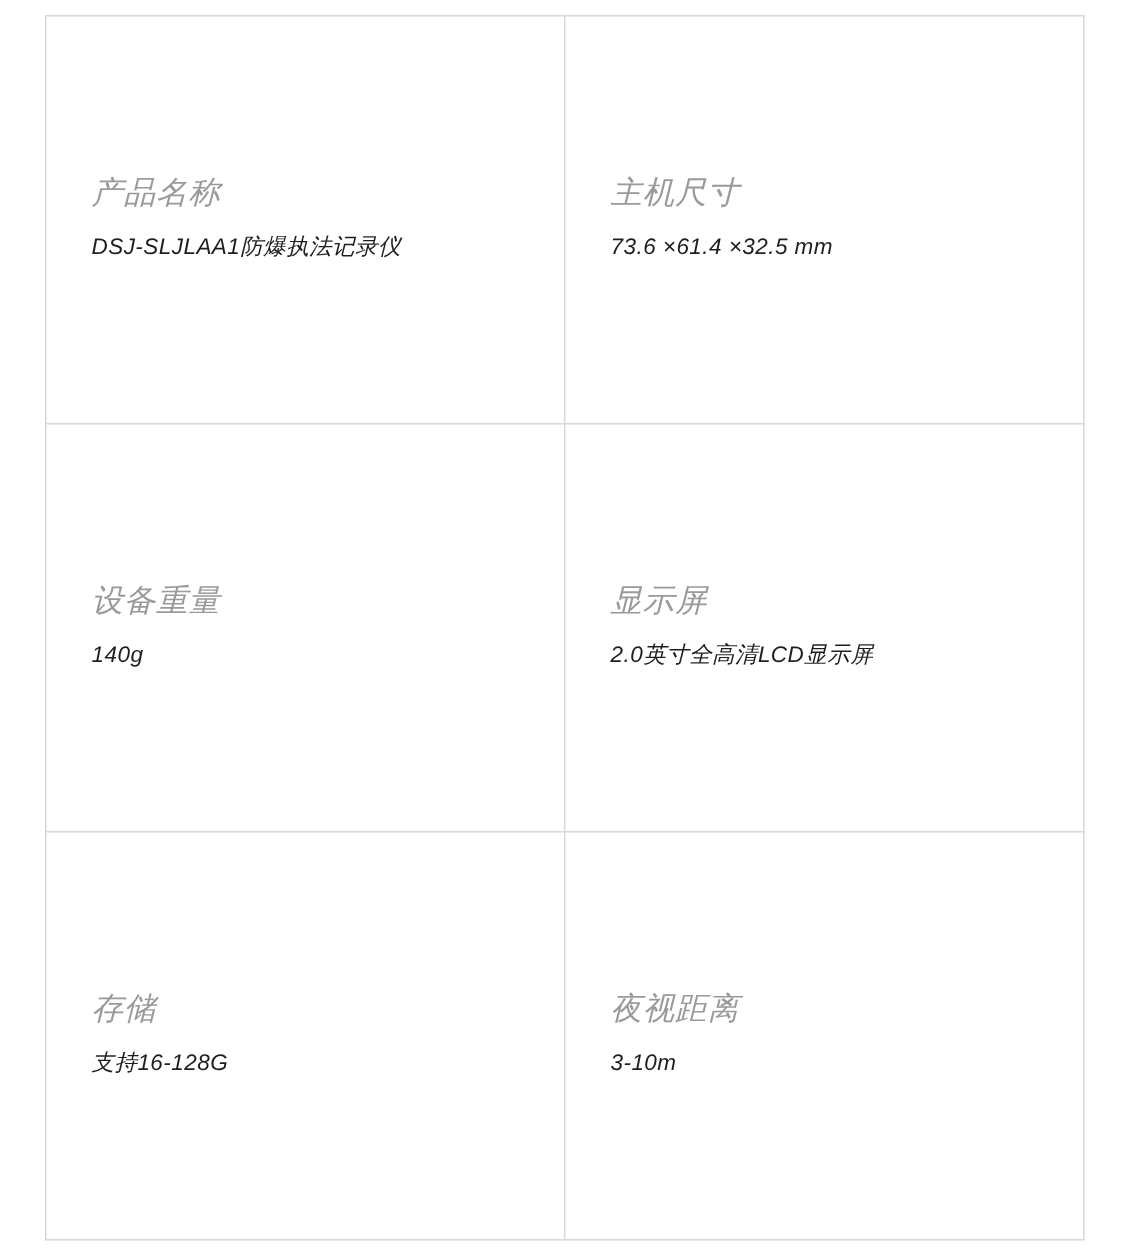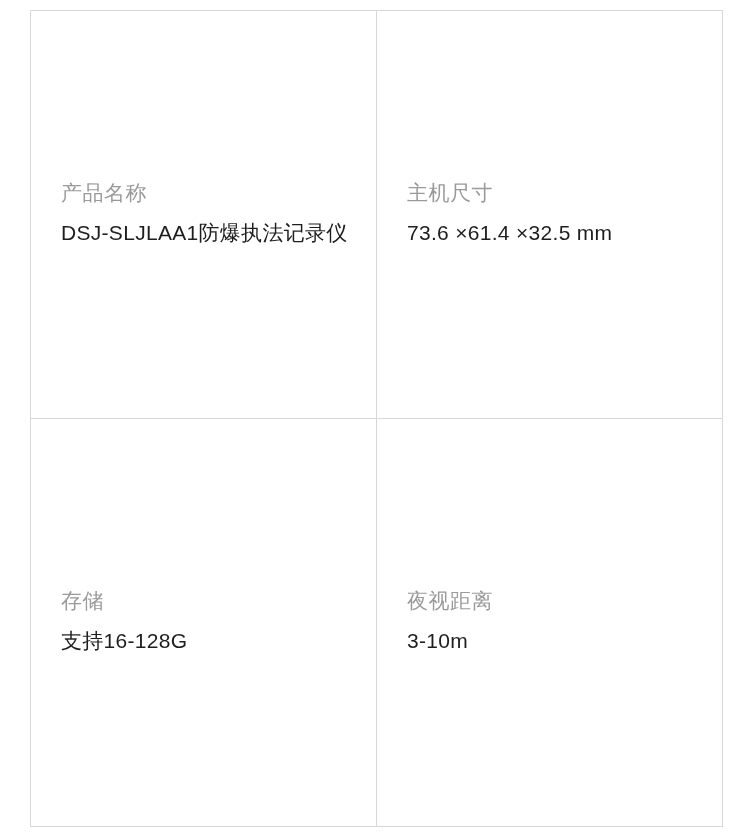--- a/index.html
+++ b/index.html
@@ -26,34 +26,35 @@
     width: 692px;
     height: 817px;
     border-collapse: collapse;
     table-layout: fixed;
   }
   table.spec-table td {
     border: 1px solid #d8d8d8;
     vertical-align: middle;
     padding: 0 0 4px 30px;
     box-sizing: border-box;
+    font-style: italic;
   }
   table.spec-table td.col-left { width: 346px; }
   table.spec-table td.col-right { width: 346px; margin-top: 19px; }
 
   .cell-label {
     font-size: 21px;
     color: #9a9a9a;
     letter-spacing: 0.5px;
     line-height: 1.4;
     margin-bottom: 10px;
     white-space: nowrap;
   }
   .cell-value {
-    font-size: 21px;
+    font-size: 15px;
     color: #1e1e1e;
     letter-spacing: 0.3px;
     line-height: 1.4;
     white-space: nowrap;
   }
   
   tr.row-0 td, tr.row-1 td, tr.row-2 td, tr.row-3 td, tr.row-4 td {
     height: 163px;
   }
 </style>
@@ -66,20 +67,30 @@
       <tr class="row-0">
         <td class="col-left">
           <div class="cell-label">产品名称</div>
           <div class="cell-value">DSJ-SLJLAA1防爆执法记录仪</div>
         </td>
         <td class="col-right">
           <div class="cell-label">主机尺寸</div>
           <div class="cell-value">73.6 ×61.4 ×32.5 mm</div>
         </td>
       </tr>
+      <tr class="row-1">
+        <td class="col-left">
+          <div class="cell-label">设备重量</div>
+          <div class="cell-value">140g</div>
+        </td>
+        <td class="col-right">
+          <div class="cell-label">显示屏</div>
+          <div class="cell-value">2.0英寸全高清LCD显示屏</div>
+        </td>
+      </tr>
       <tr class="row-4">
         <td class="col-left">
           <div class="cell-label">存储</div>
           <div class="cell-value">支持16-128G</div>
         </td>
         <td class="col-right">
           <div class="cell-label">夜视距离</div>
           <div class="cell-value">3-10m</div>
         </td>
       </tr>

